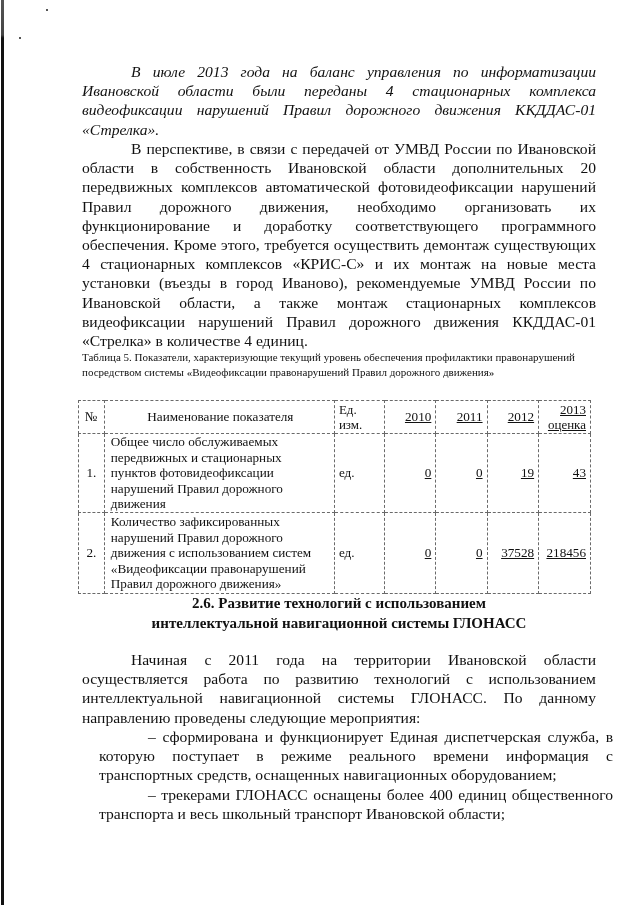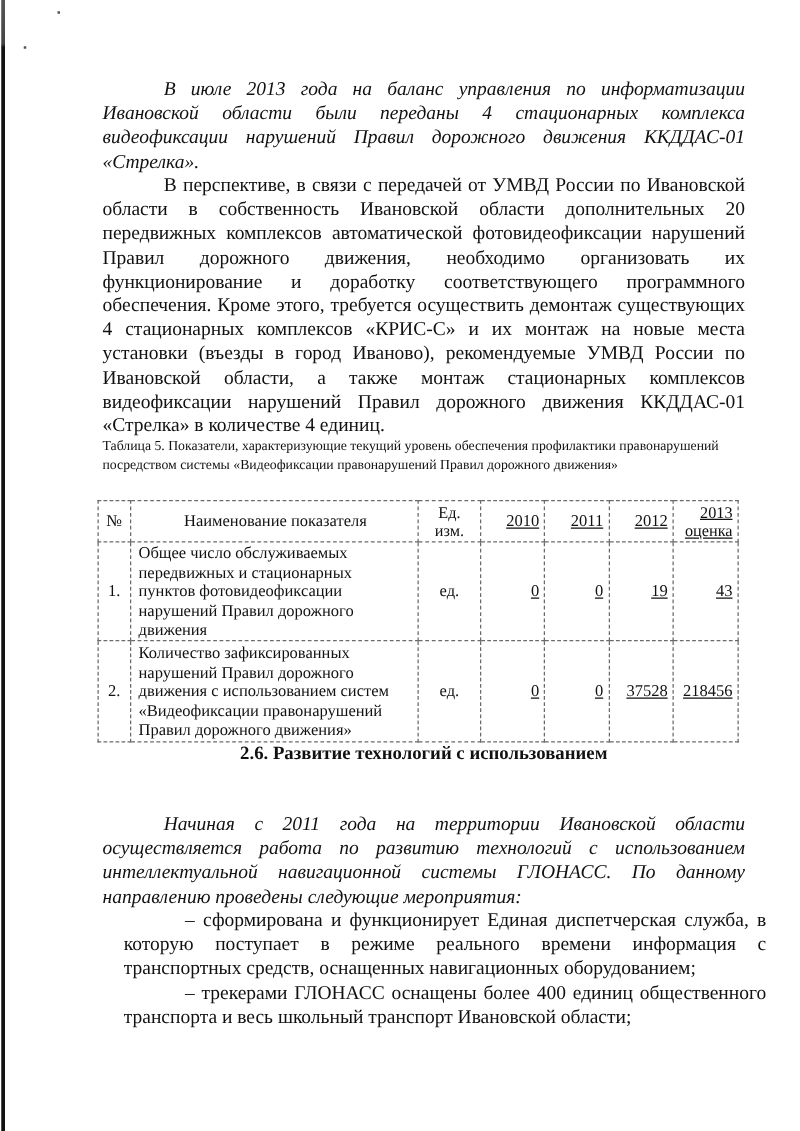--- a/index.html
+++ b/index.html
@@ -59,21 +59,21 @@
       line-height: 15.6px;
     }
     table.data-table td, table.data-table th {
       border: 1px dashed #6a6a6a;
       padding: 0 4px;
       vertical-align: middle;
       font-weight: normal;
     }
     .c-num { width: 17px; text-align: center; }
     .c-name { width: 224px; text-align: left; padding-left: 6px !important; }
-    .c-unit { width: 42px; text-align: center; }
+    .c-unit { width: 42px; text-align: left; }
     .c-yr { width: 43px; text-align: right; text-decoration: underline; }
     th { height: 32px; text-align: center; }
     .hdr-small { line-height: 15px; font-size: 13px; }
     tr.r1 td { height: 63px; }
     tr.r2 td { height: 80px; }
     .heading {
       position: absolute;
       left: 82px;
       top: 594px;
       width: 514px;
@@ -133,19 +133,20 @@
       <td class="c-yr">0</td>
       <td class="c-yr">0</td>
       <td class="c-yr">37528</td>
       <td class="c-yr">218456</td>
     </tr>
   </tbody>
 </table>
 
 <div class="heading">
   <span>2.6. Развитие технологий с использованием</span><br>
+  <span>интеллектуальной навигационной системы ГЛОНАСС</span>
 </div>
 
-<p class="para indent" style="top:650px;font-style:italic;">Начиная с 2011 года на территории Ивановской области осуществляется работа по развитию технологий с использованием интеллектуальной навигационной системы ГЛОНАСС. По данному направлению проведены следующие мероприятия:</p>
+<p class="para indent" style="top:650px;">Начиная с 2011 года на территории Ивановской области осуществляется работа по развитию технологий с использованием интеллектуальной навигационной системы ГЛОНАСС. По данному направлению проведены следующие мероприятия:</p>
 
 <p class="para bullet" style="top:727px;">–  сформирована и функционирует Единая диспетчерская служба, в которую поступает в режиме реального времени информация с транспортных средств, оснащенных навигационных оборудованием;</p>
 
 <p class="para bullet" style="top:785px;">–  трекерами ГЛОНАСС оснащены более 400 единиц общественного транспорта и весь школьный транспорт Ивановской области;</p>
 
 </body></html>

